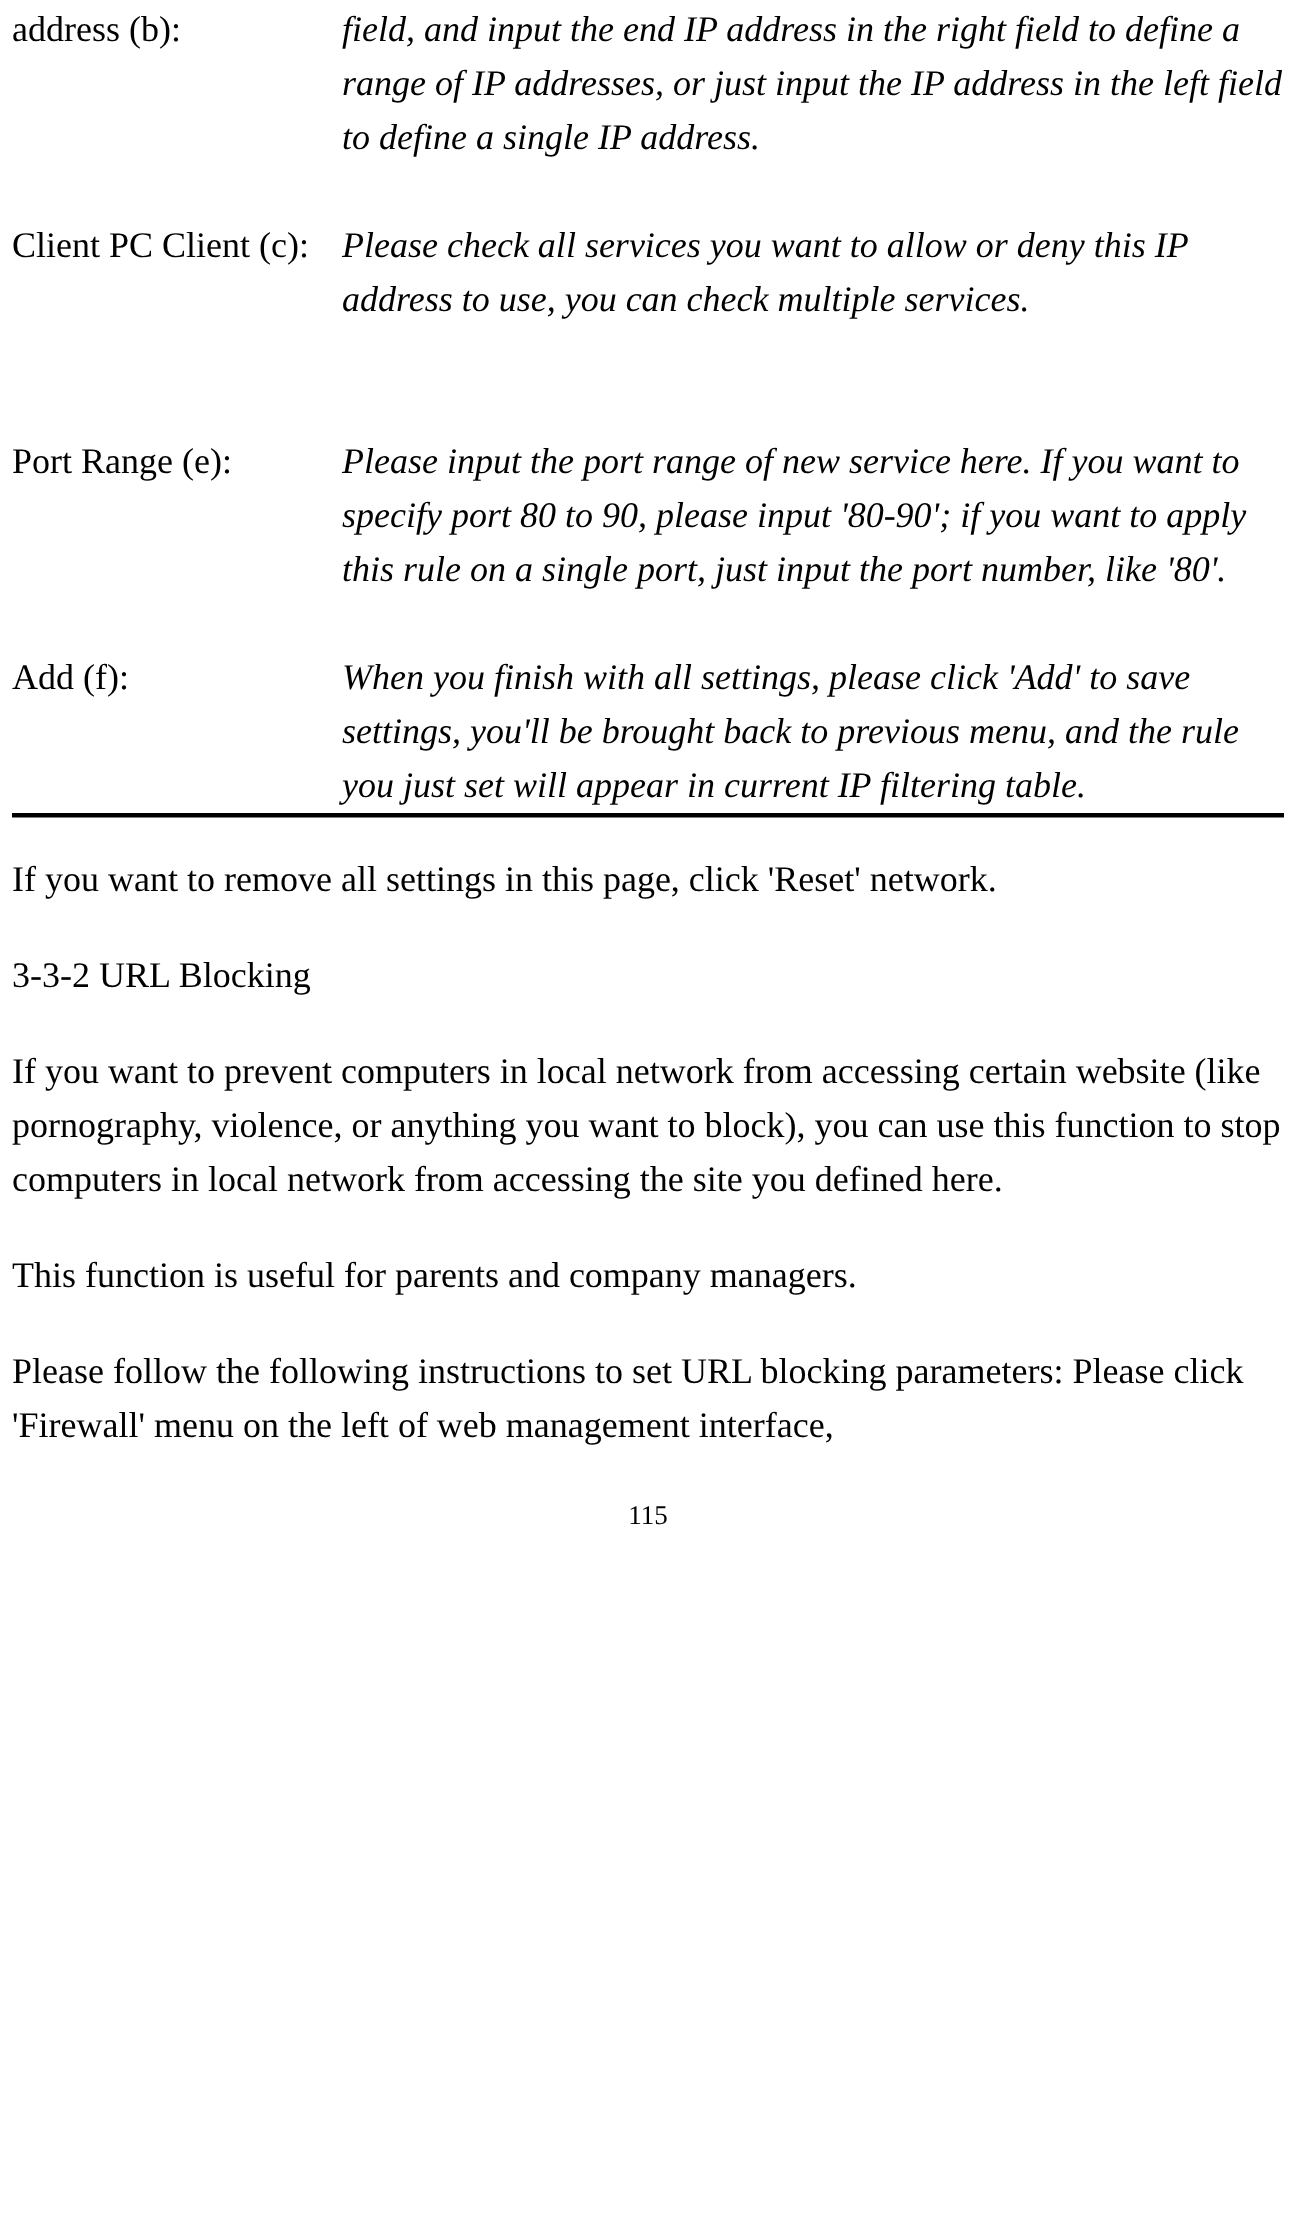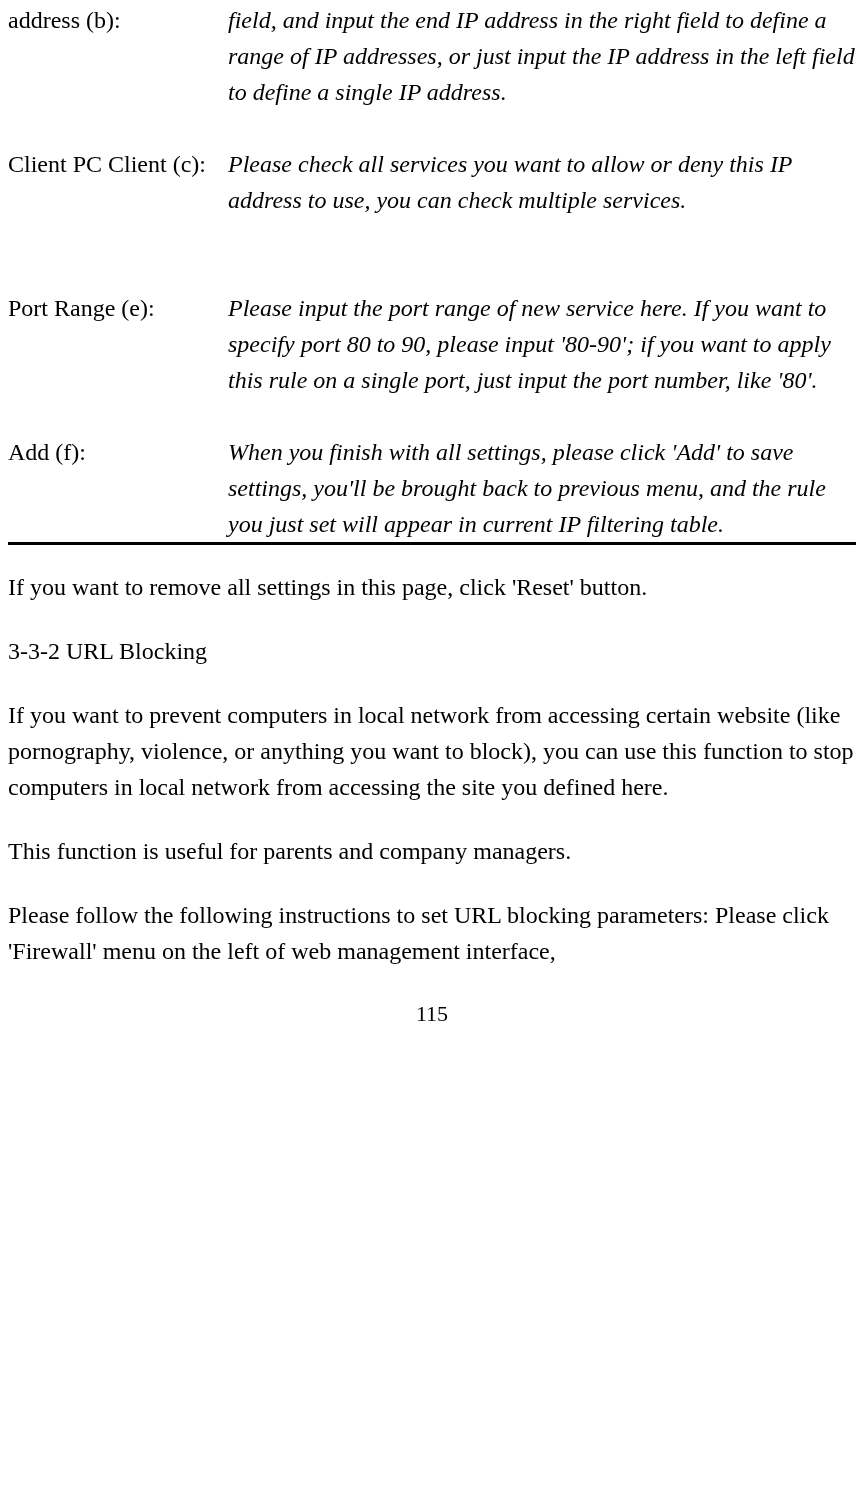--- a/index.html
+++ b/index.html
@@ -37,21 +37,21 @@
       padding: 0;
     }
     .body-text {
       margin-top: 24px;
     }
     .section-heading {
       margin-bottom: 28px;
     }
     .page-number {
       text-align: center;
-      font-size: 22px;
+      font-size: 18px;
     }
     p {
       margin: 0 0 28px 0;
     }
   </style>
 </head>
 <body>
 
 <table class="def-table">
   <tbody>
@@ -86,21 +86,21 @@
   <tr>
     <td class="def-label">Add (f):</td>
     <td class="def-desc">When you finish with all settings, please click 'Add' to save settings, you'll be brought back to previous menu, and the rule you just set will appear in current IP filtering table.</td>
   </tr>
   <tr>
         <td colspan="2" class="bottom-rule"></td>
       </tr>
 </tbody>
   </table>
 
-<p class="body-text">If you want to remove all settings in this page, click 'Reset' button.</p>
+<p class="body-text">If you want to remove all settings in this page, click 'Reset' network.</p>
 
 <div class="section-heading">3-3-2 URL Blocking</div>
 
 <p>If you want to prevent computers in local network from accessing certain website (like pornography, violence, or anything you want to block), you can use this function to stop computers in local network from accessing the site you defined here.</p>
 
 <p>This function is useful for parents and company managers.</p>
 
 <p>Please follow the following instructions to set URL blocking parameters: Please click 'Firewall' menu on the left of web management interface,</p>
 
 <div class="page-number">115</div>

